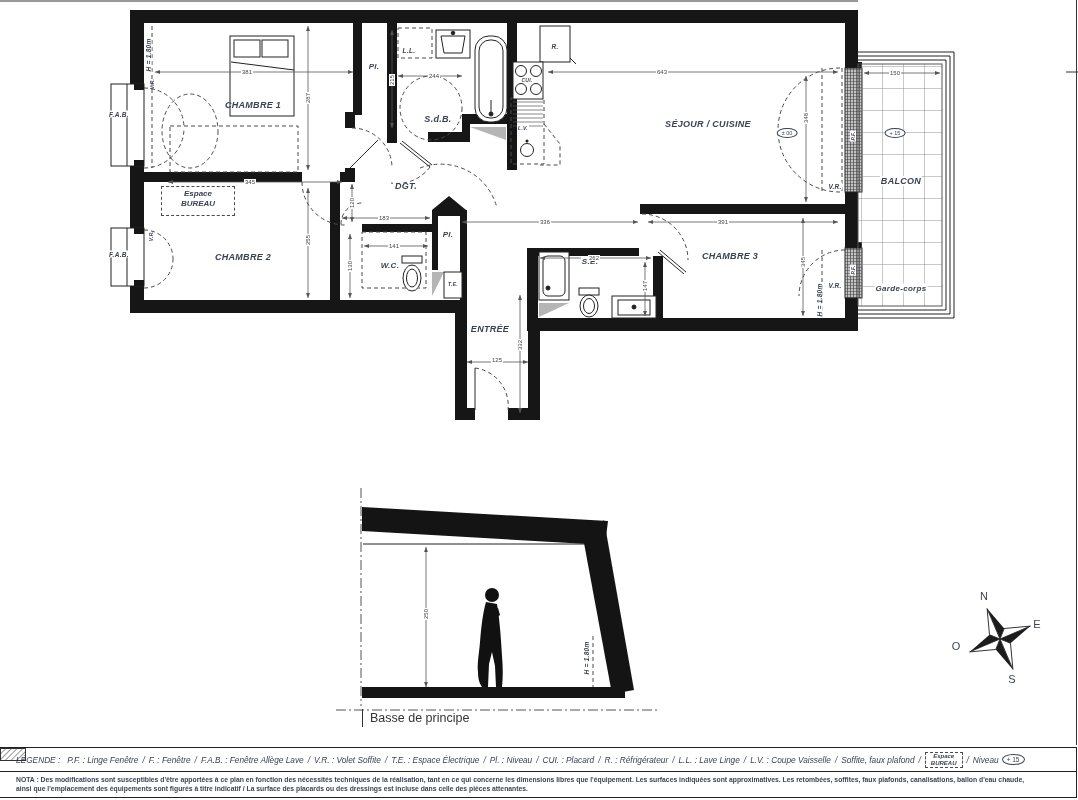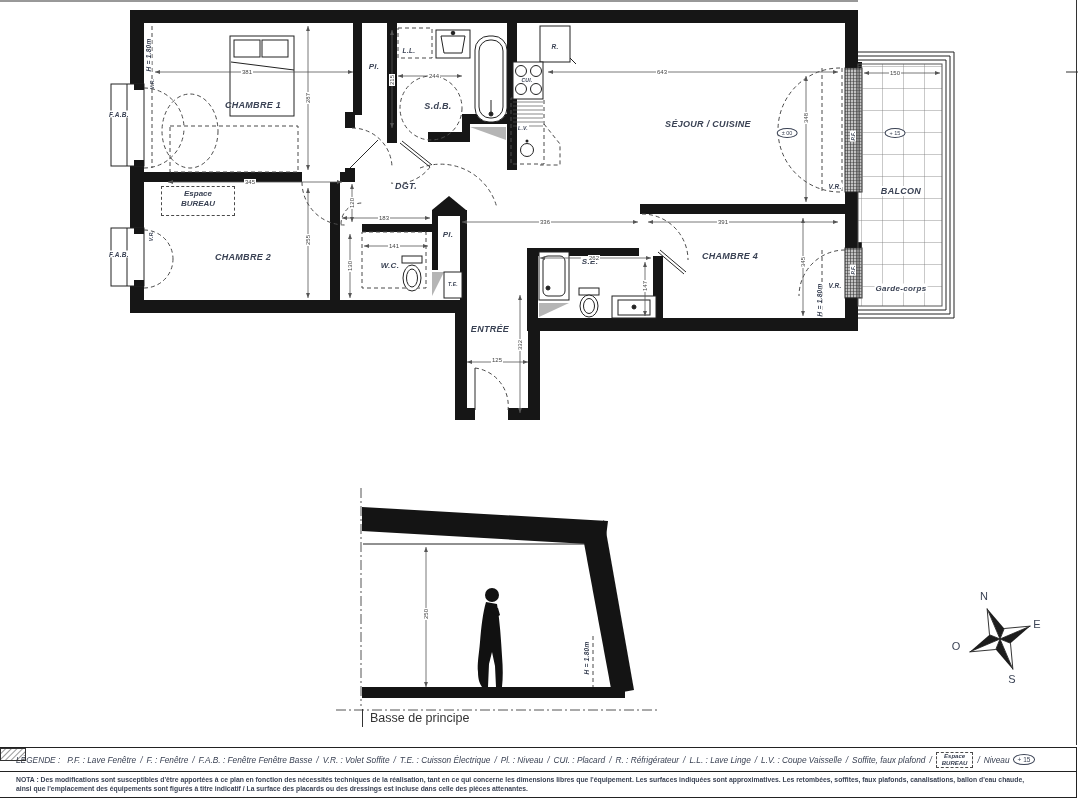--- a/index.html
+++ b/index.html
@@ -285,28 +285,28 @@
       <polygon points="1000,606 992,631 1000,639"></polygon>
       <polygon points="1033,639 1008,631 1000,639"></polygon>
       <polygon points="1000,672 1008,647 1000,639"></polygon>
       <polygon points="967,639 992,647 1000,639"></polygon>
     </g>
   </g>
 </svg>
 
 <span class="lbl" style="left:253px;top:105px">CHAMBRE 1</span>
 <span class="lbl" style="left:243px;top:257px">CHAMBRE 2</span>
-<span class="lbl" style="left:730px;top:256px">CHAMBRE 4</span>
+<span class="lbl" style="left:730px;top:256px">CHAMBRE 3</span>
 <span class="lbl" style="left:708px;top:124px">SÉJOUR / CUISINE</span>
-<span class="lbl bg" style="left:438px;top:106px">S.d.B.</span>
+<span class="lbl bg" style="left:438px;top:119px">S.d.B.</span>
 <span class="lbl md bg" style="left:390px;top:265px">W.C.</span>
 <span class="lbl md bg" style="left:590px;top:261px">S.E.</span>
 <span class="lbl" style="left:406px;top:186px">DGT.</span>
 <span class="lbl" style="left:490px;top:329px">ENTRÉE</span>
-<span class="lbl bg" style="left:901px;top:191px">BALCON</span>
+<span class="lbl bg" style="left:901px;top:181px">BALCON</span>
 <span class="lbl md bg" style="left:901px;top:288px">Garde-corps</span>
 
 <div class="ebox" style="left:161px;top:186px;width:72px;height:26px;padding-top:2px">
   <div>Espace</div>
   <div>BUREAU</div>
 </div>
 
 <span class="lbl md" style="left:374px;top:66px">Pl.</span>
 <span class="lbl md" style="left:448px;top:234px">Pl.</span>
 <span class="lbl sm bg" style="left:409px;top:50px">L.L.</span>
@@ -355,29 +355,29 @@
 <span class="lbl sm rot bg" style="left:586px;top:658px">H = 1.80m</span>
 <span class="sec-title" style="left:362px;top:709px">Basse de principe</span>
 
 <span class="compass-letter" style="left:984px;top:596px">N</span>
 <span class="compass-letter" style="left:1037px;top:624px">E</span>
 <span class="compass-letter" style="left:1012px;top:679px">S</span>
 <span class="compass-letter" style="left:956px;top:646px">O</span>
 
 <div class="legend-band">
   <span style="margin-right:4px">LÉGENDE :</span>
-  <span>P.F. : Lave Fenêtre</span>
+  <span>P.F. : Linge Fenêtre</span>
   <span class="sep">/</span>
   <span>F. : Fenêtre</span>
   <span class="sep">/</span>
-  <span>F.A.B. : Fenêtre Fenêtre Basse</span>
+  <span>F.A.B. : Fenêtre Allège Lave</span>
   <span class="sep">/</span>
   <span>V.R. : Volet Soffite</span>
   <span class="sep">/</span>
-  <span>T.E. : Cuisson Électrique</span>
+  <span>T.E. : Espace Électrique</span>
   <span class="sep">/</span>
   <span>Pl. : Niveau</span>
   <span class="sep">/</span>
   <span>CUI. : Placard</span>
   <span class="sep">/</span>
   <span>R. : Réfrigérateur</span>
   <span class="sep">/</span>
   <span>L.L. : Lave Linge</span>
   <span class="sep">/</span>
   <span>L.V. : Coupe Vaisselle</span>

